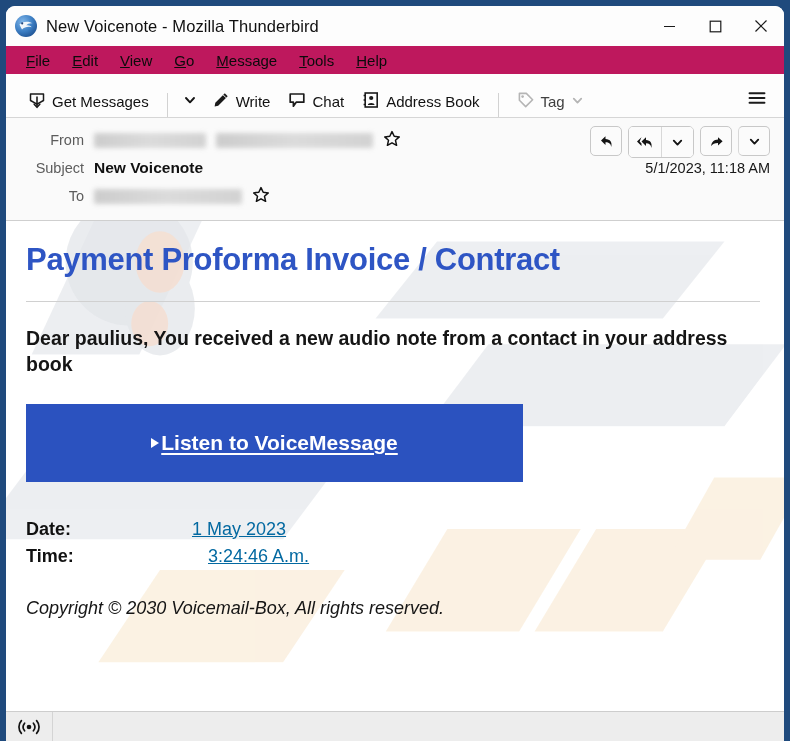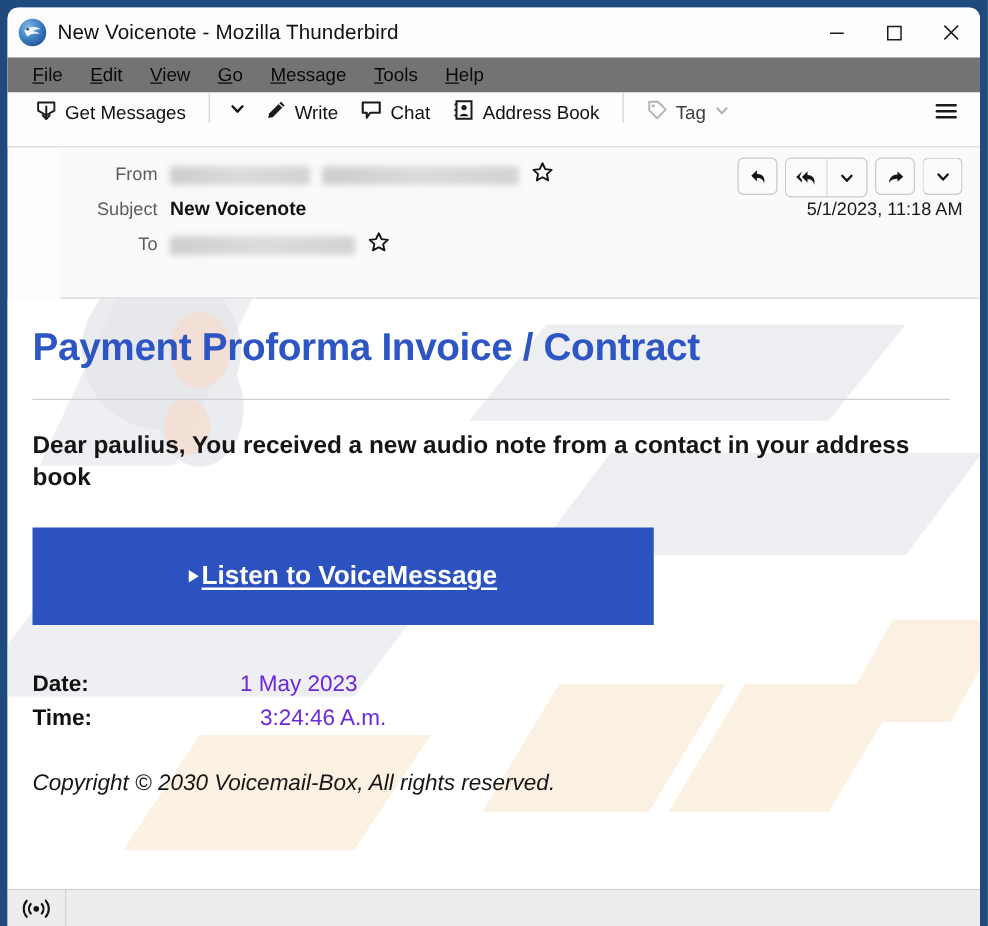--- a/index.html
+++ b/index.html
@@ -58,21 +58,21 @@
   }
   .wc {
     width: 46px; height: 40px;
     display: flex; align-items: center; justify-content: center;
     cursor: default;
   }
 
   
   #menubar {
     height: 28px;
-    background: #737373;
+    background: #be185d;
     display: flex;
     align-items: center;
     padding-left: 10px;
     flex: 0 0 auto;
     gap: 2px;
   }
   .menu-item {
     font-size: 15px;
     color: #0b0b0b;
     padding: 2px 10px;
@@ -80,21 +80,21 @@
     cursor: default;
   }
   .menu-item u { text-decoration: underline; text-underline-offset: 1px; }
 
   
   #toolbar {
     height: 44px;
     background: #fdfdfd;
     border-bottom: 1px solid #d6d6d6;
     display: flex;
-    align-items: flex-start;
+    align-items: flex-end;
     padding: 0 12px 0 14px;
     flex: 0 0 auto;
     gap: 2px;
   }
   .tb-btn {
     display: flex; align-items: center;
     gap: 6px;
     padding: 5px 8px;
     border-radius: 4px;
     font-size: 15px;
@@ -114,24 +114,23 @@
     padding: 6px 5px;
     border-radius: 4px;
     display: flex; align-items: center;
     cursor: default;
   }
 
   
   #msg-header {
     background: #fafafa;
     border-bottom: 1px solid #cfcfcf;
-    padding: 8px 14px 28px 14px;
+    padding: 8px 14px 10px 14px;
     flex: 0 0 auto;
     position: relative;
-    margin-left: 42px;
   }
   .hdr-row {
     display: flex;
     align-items: center;
     min-height: 28px;
   }
   .hdr-label {
     width: 74px;
     text-align: right;
     padding-right: 10px;
@@ -270,21 +269,21 @@
     font-size: 18px;
     line-height: 1.5;
     gap: 36px;
   }
   .dt-label {
     font-weight: bold;
     color: #111;
     width: 130px;
     flex: 0 0 auto;
   }
-  .dt-value { color: #6d28d9; }
+  .dt-value { color: #0369a1; text-decoration: underline; }
   #copyright {
     font-size: 18px;
     font-style: italic;
     color: #151515;
   }
 
   
   #statusbar {
     height: 30px;
     background: #ededed;

